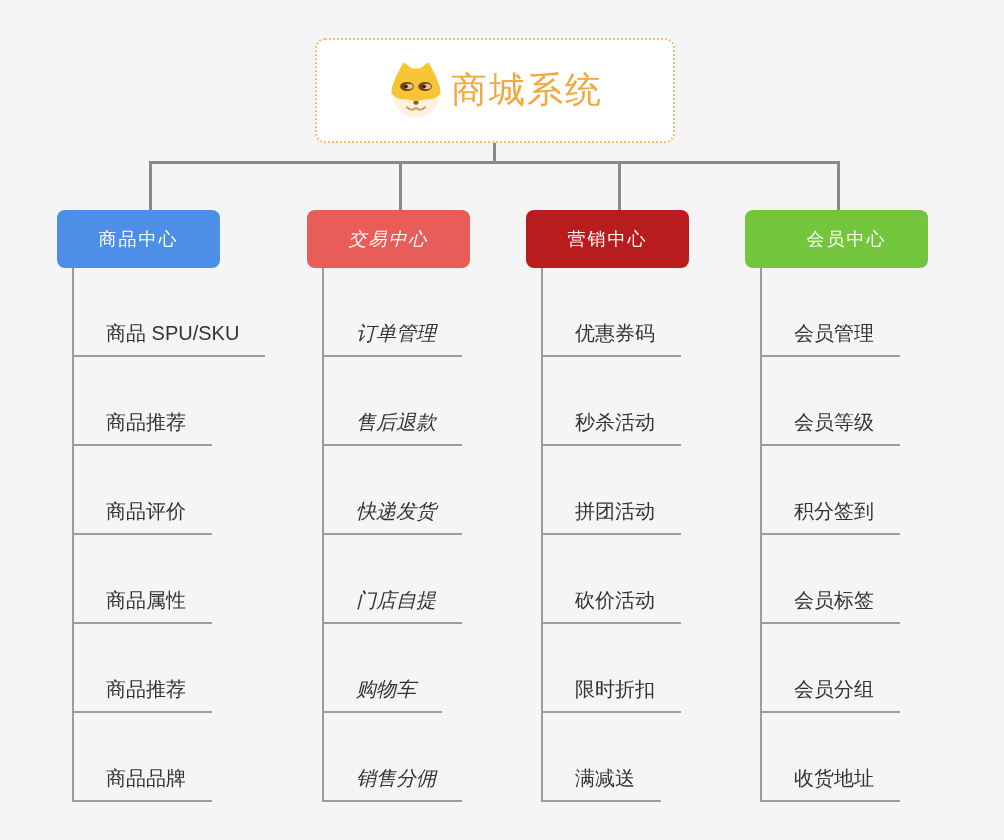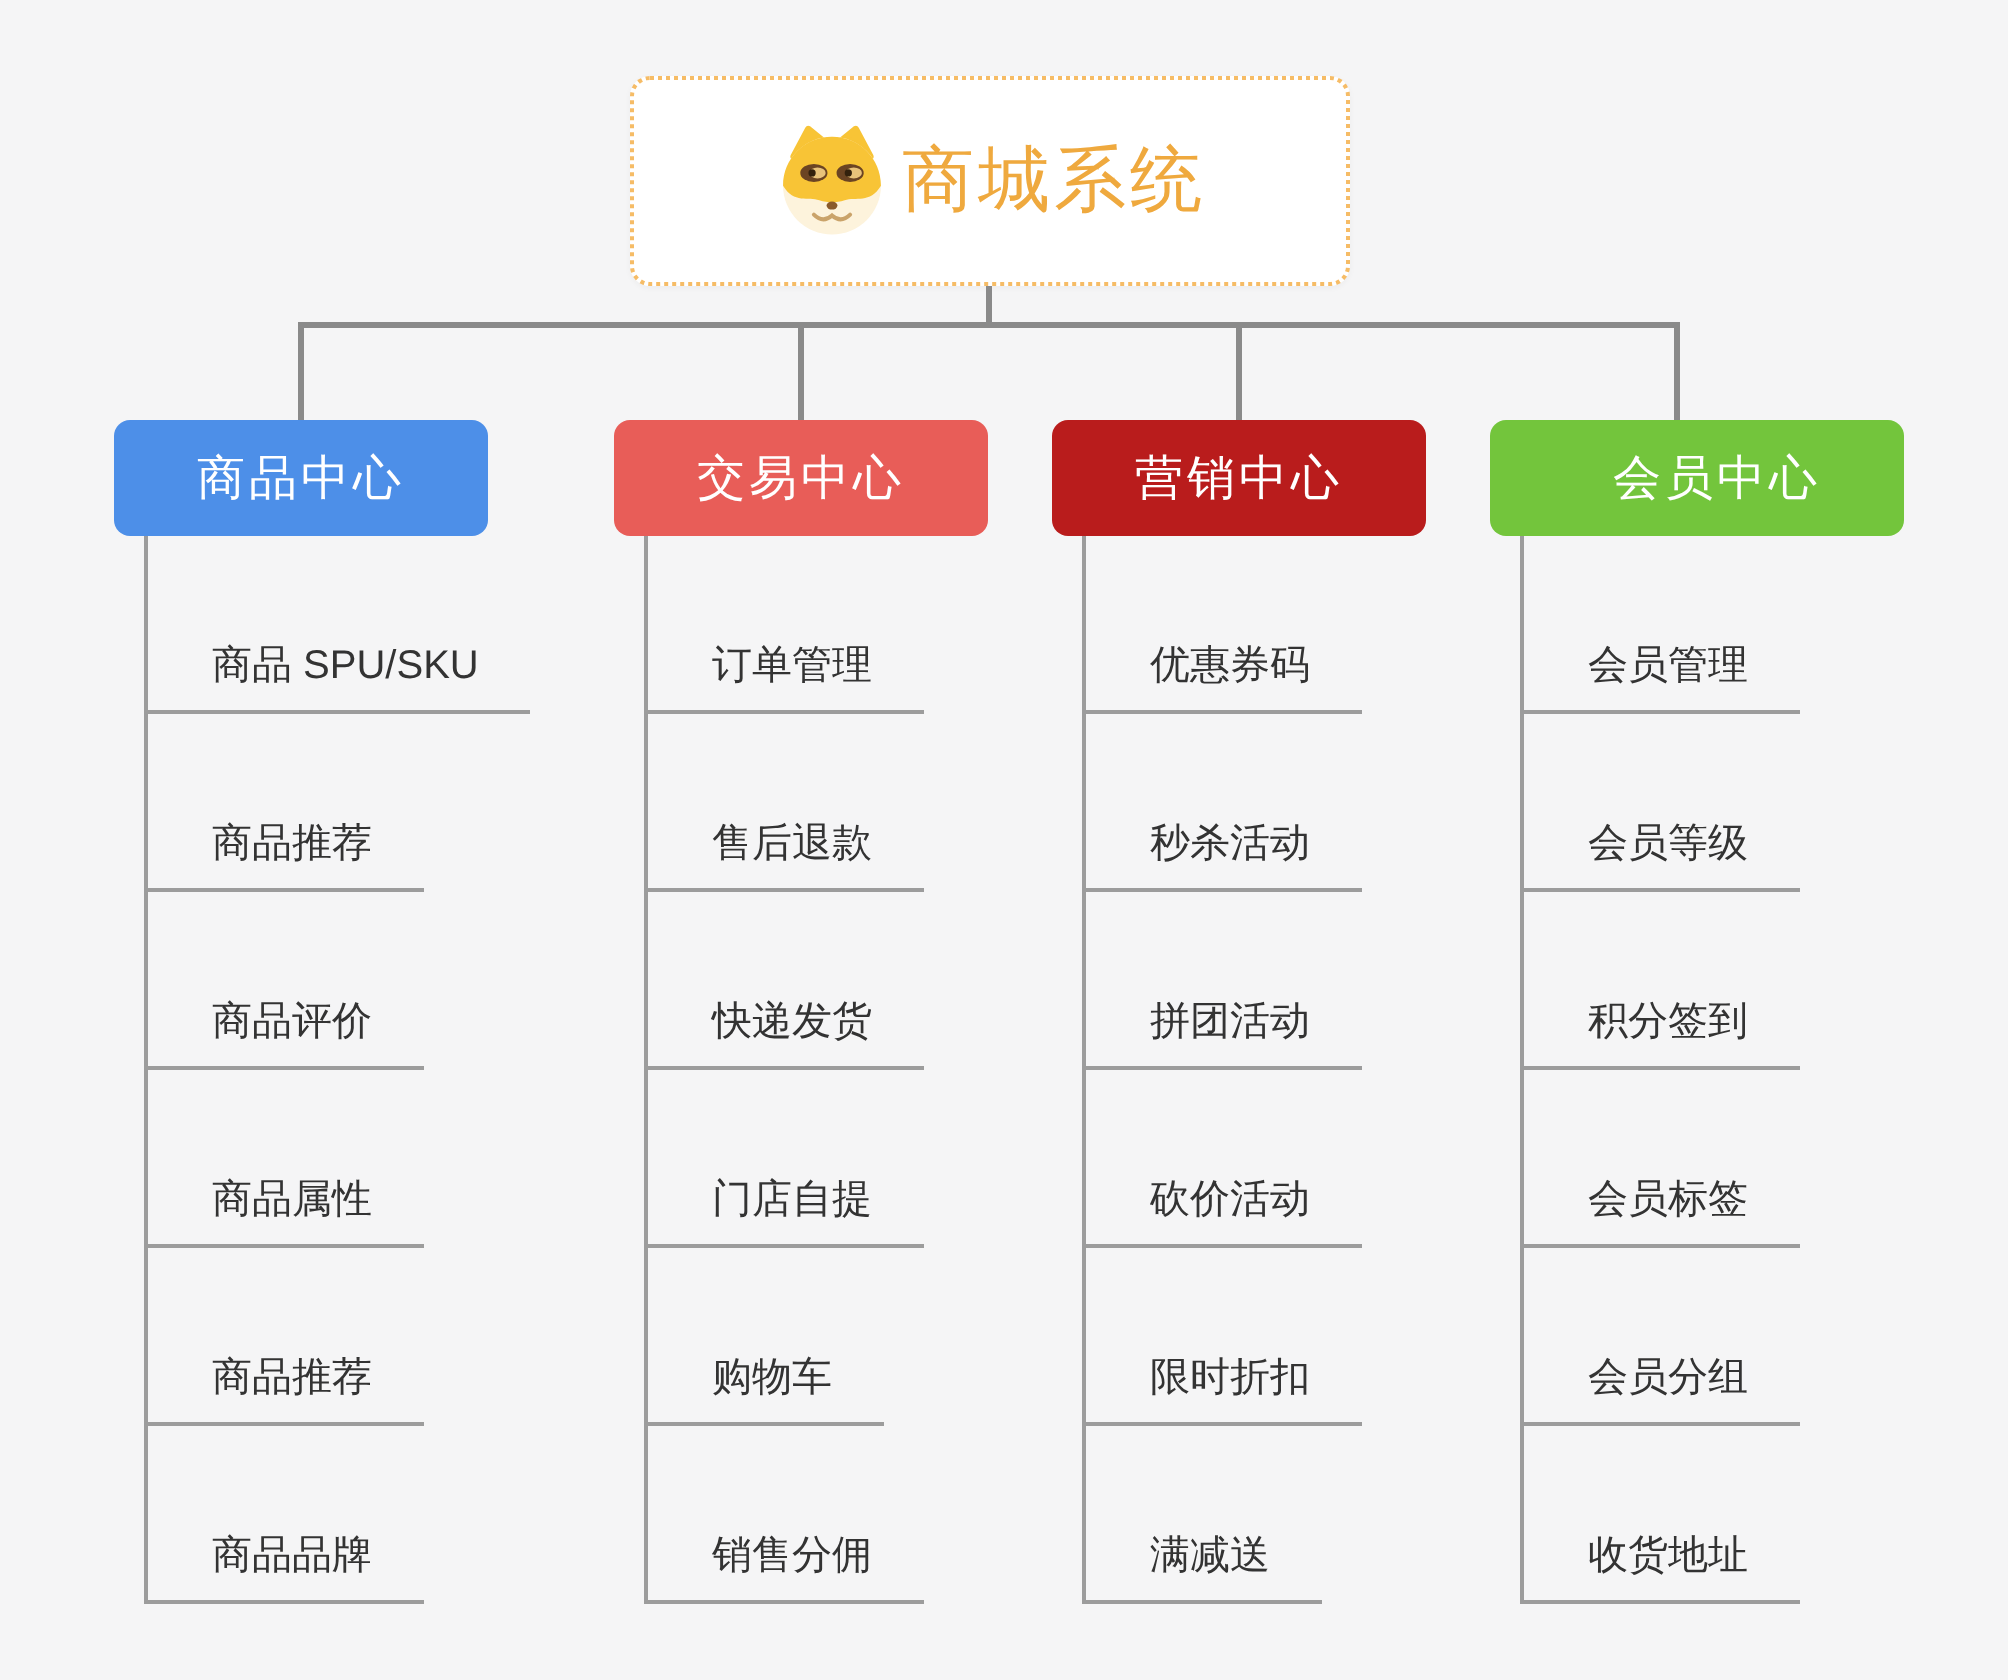--- a/index.html
+++ b/index.html
@@ -34,27 +34,27 @@
   }
   .root-icon{width:58px;height:58px;flex:0 0 auto;}
   
   .conn{position:absolute;background:#8a8a8a;}
   .conn-root-stem{left:493px;top:143px;width:3px;height:20px;}
   .conn-bus{left:149px;top:161px;width:691px;height:3px;}
   .conn-drop{top:161px;width:3px;height:49px;}
   .drop-0{left:149px;} .drop-1{left:399px;} .drop-2{left:618px;} .drop-3{left:837px;}
   
   .branch{position:absolute;top:210px;width:270px;height:600px;}
-  .branch-0{left:57px;} .branch-1{left:307px;} .branch-2{left:526px;} .branch-3{left:745px;}
+  .branch-0{left:57px;} .branch-1{left:307px;font-style:italic;} .branch-2{left:526px;} .branch-3{left:745px;}
   .branch-header{
     position:absolute;left:0;top:0;
-    width:187px;height:58px;
+    width:163px;height:58px;
     border-radius:8px;
     display:flex;align-items:center;justify-content:center;
-    color:#ffffff;font-size:24px;letter-spacing:2px;
+    color:#ffffff;font-size:18px;letter-spacing:2px;
     white-space:nowrap;cursor:pointer;
   }
   .branch-stem{
     position:absolute;left:15px;top:58px;
     width:2px;height:534px;
     background:#9c9c9c;
   }
   .leaf{
     position:absolute;left:16px;
     display:inline-block;

